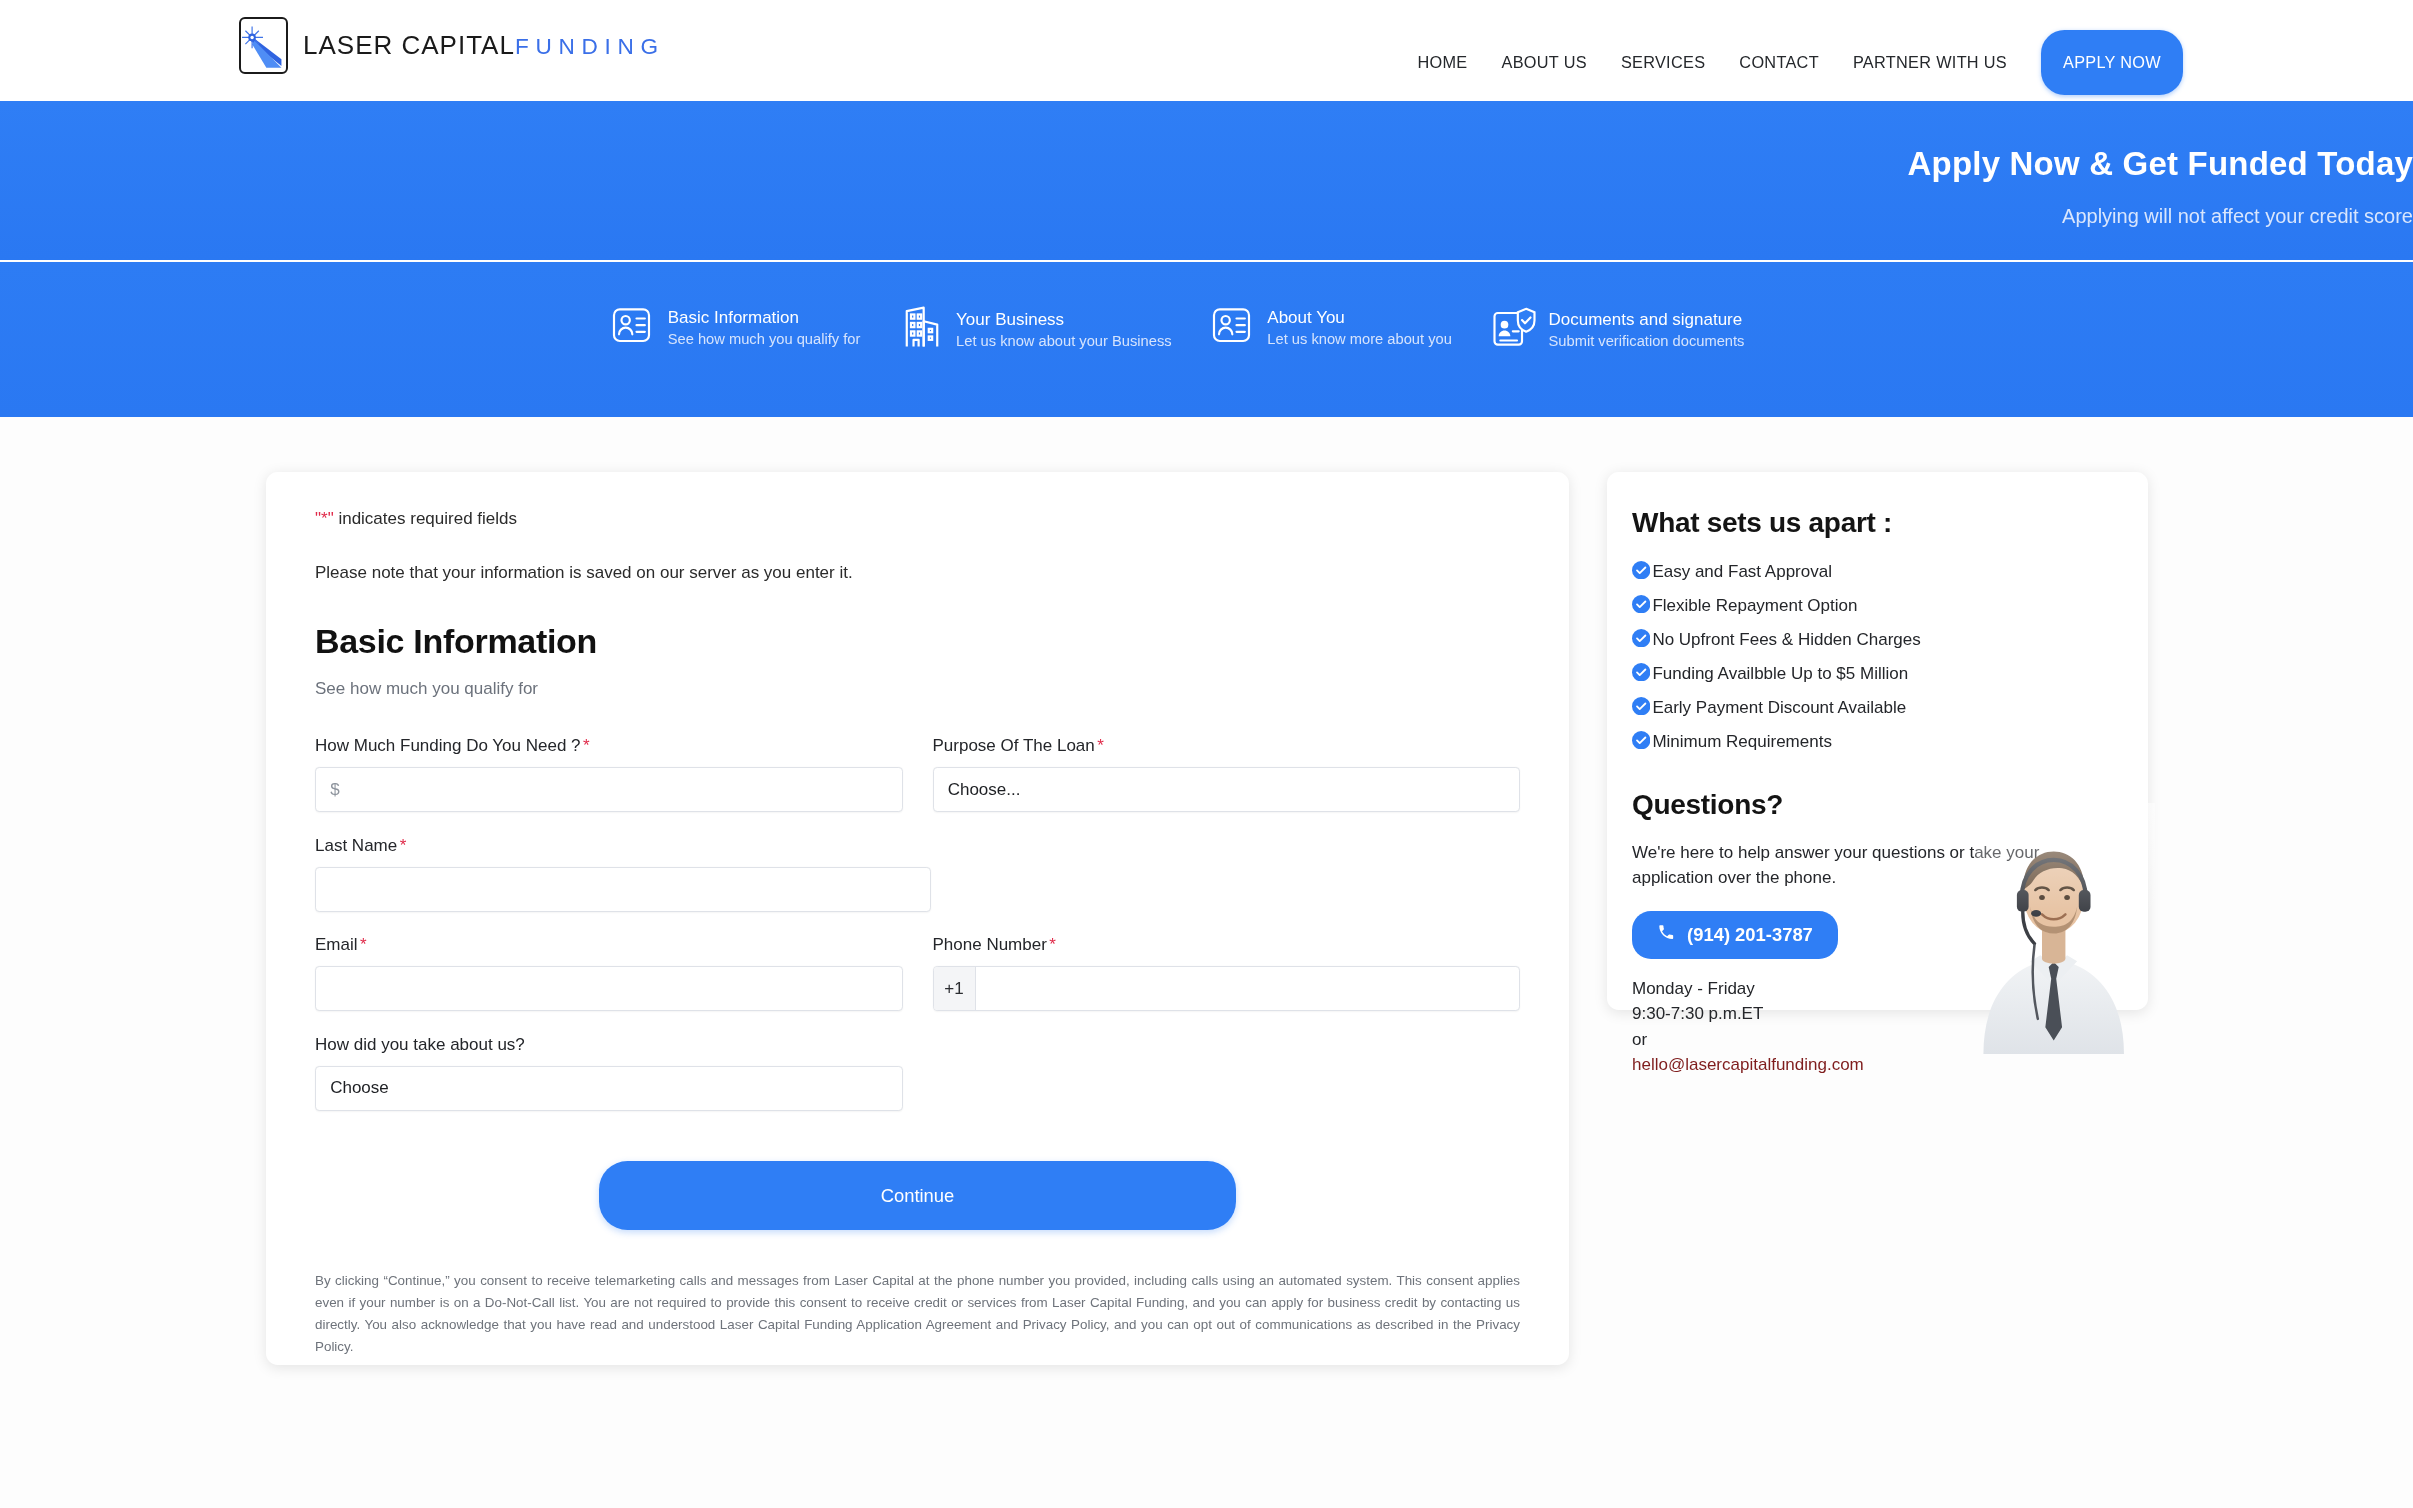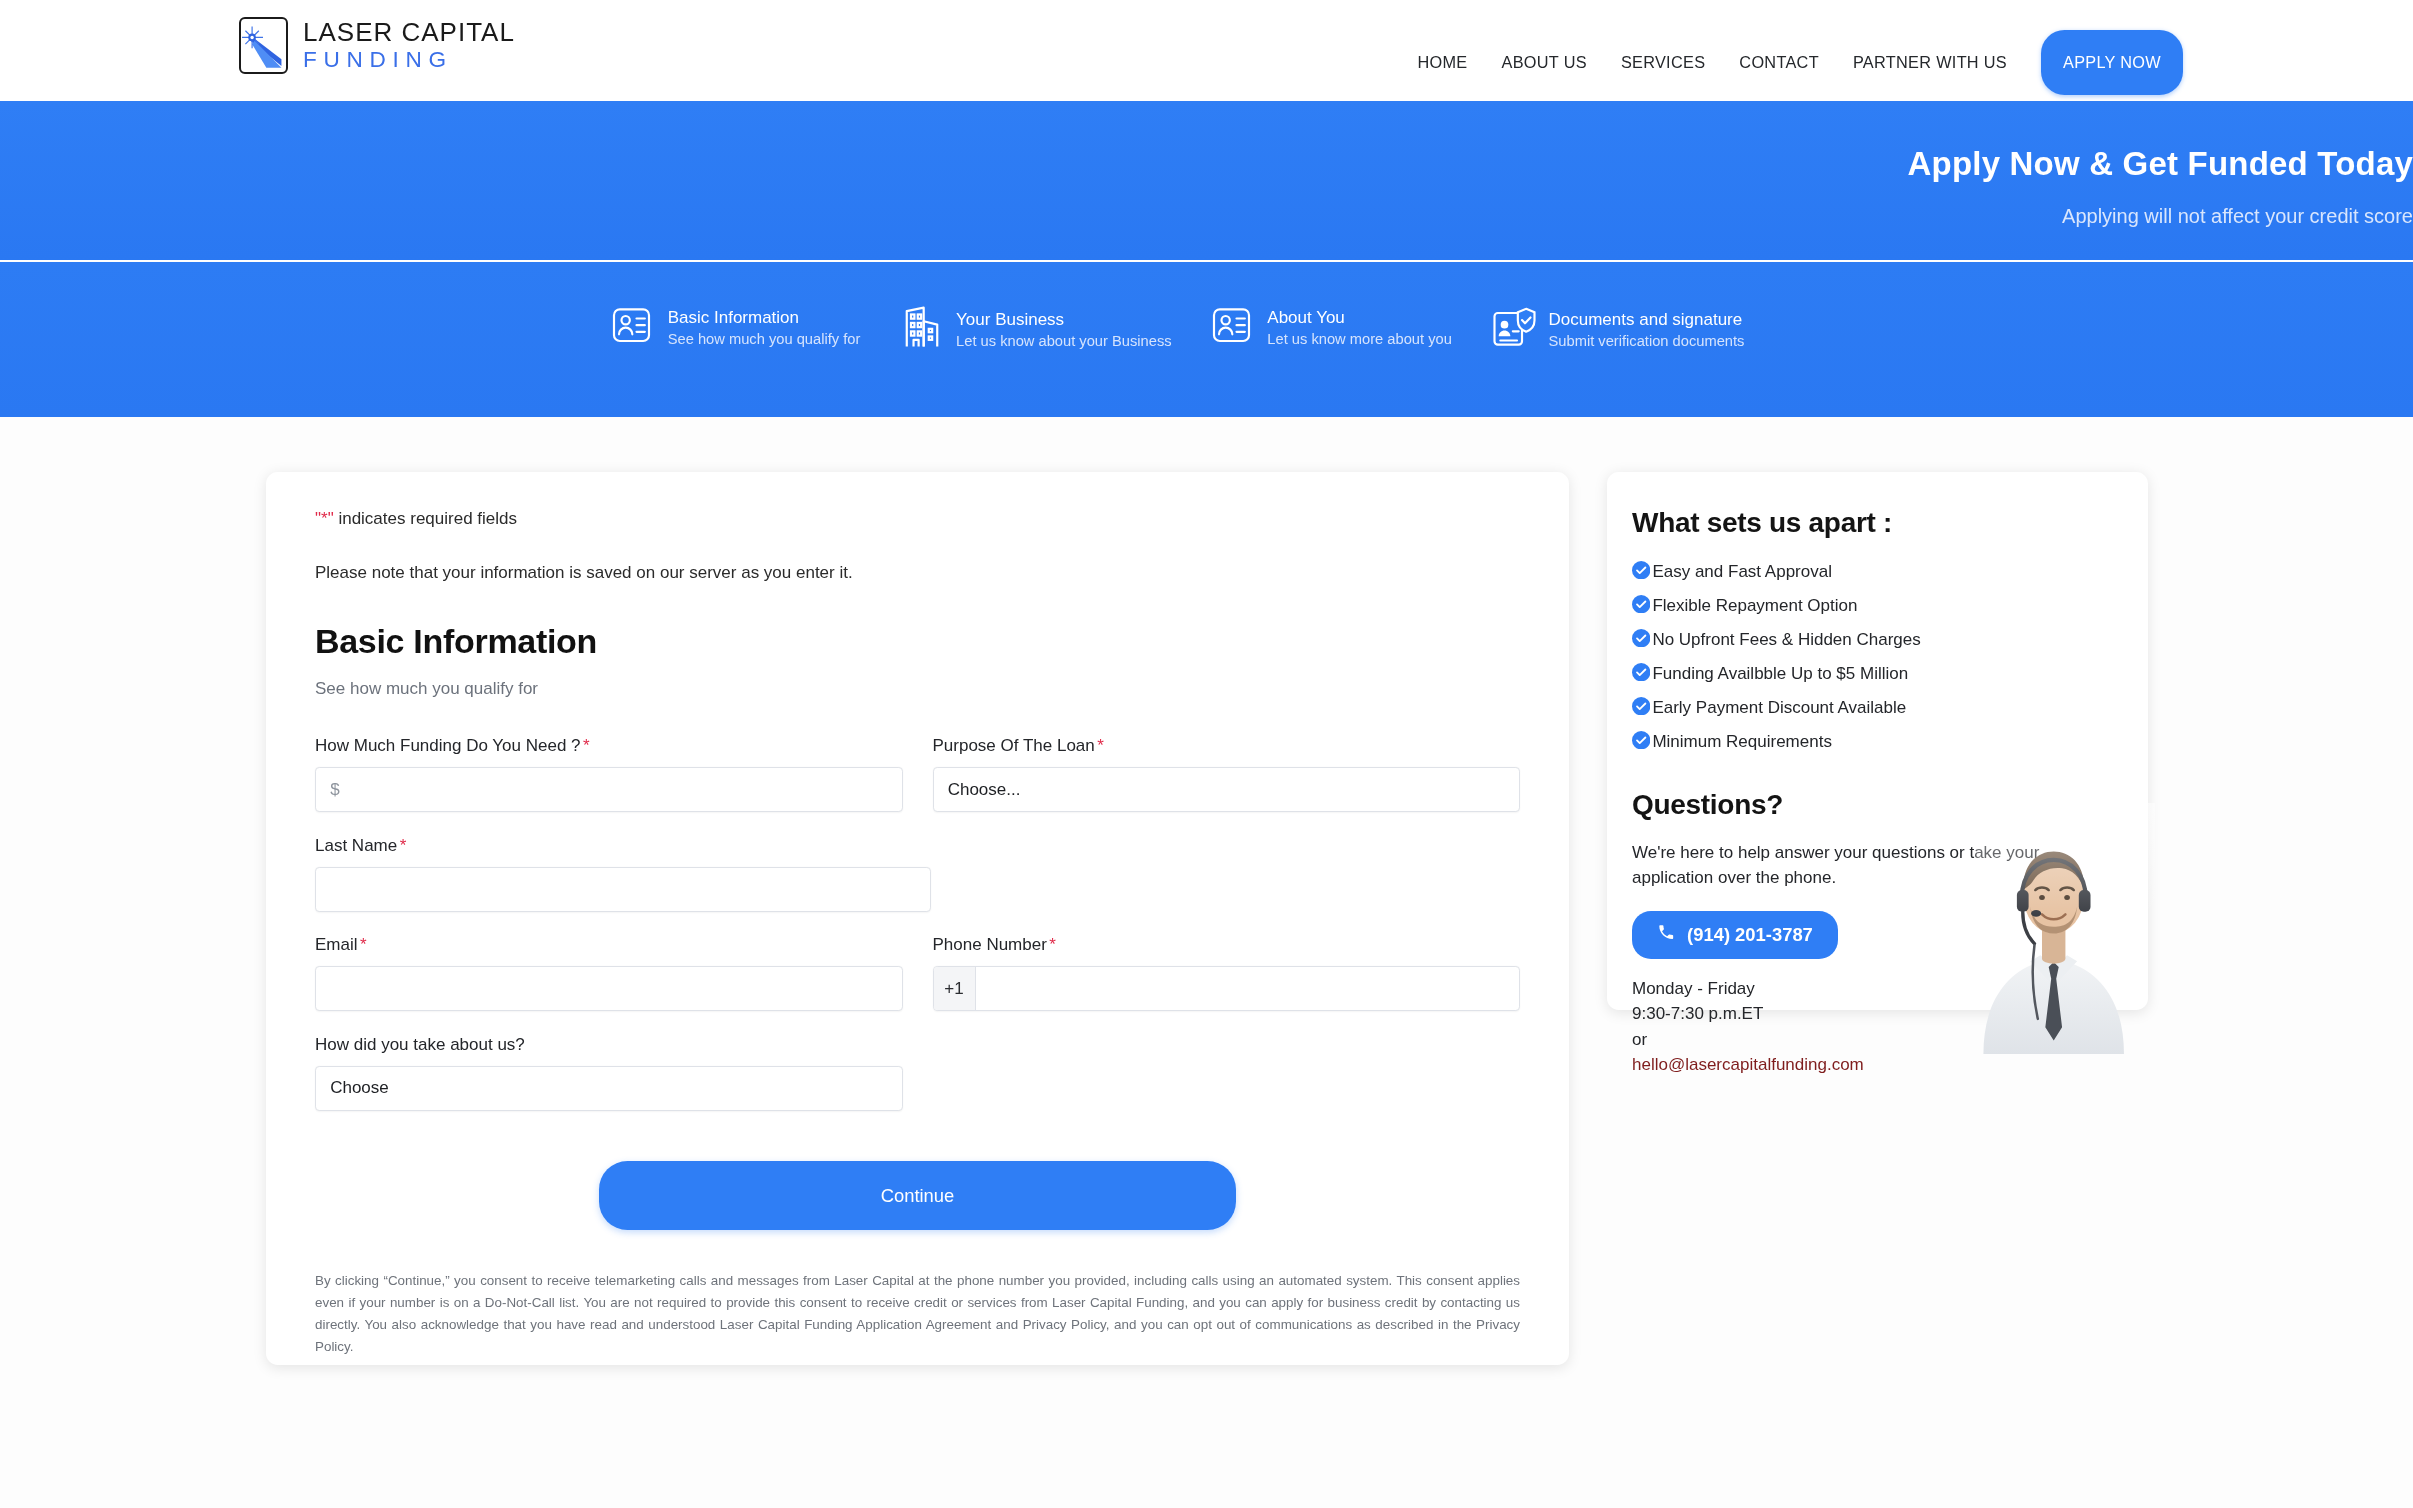--- a/index.html
+++ b/index.html
@@ -42,21 +42,21 @@
   .logo-mark {
     width: 49px;
     height: 57px;
     border: 2.5px solid #1b1b1b;
     border-radius: 5.9px;
     background: #ffffff;
     position: relative;
     overflow: hidden;
   }
   .logo-mark svg { position: absolute; left: 0; top: 0; }
-  .logo-text { display: flex; flex-direction: column; line-height: 1; }
+  .logo-text { display: flex; line-height: 1; }
   .logo-top {
     font-size: 26px;
     letter-spacing: 1px;
     color: #1a1a1a;
     font-weight: 400;
   }
   .logo-bottom {
     font-size: 22.6px;
     letter-spacing: 6.7px;
     color: #3a6fe8;

